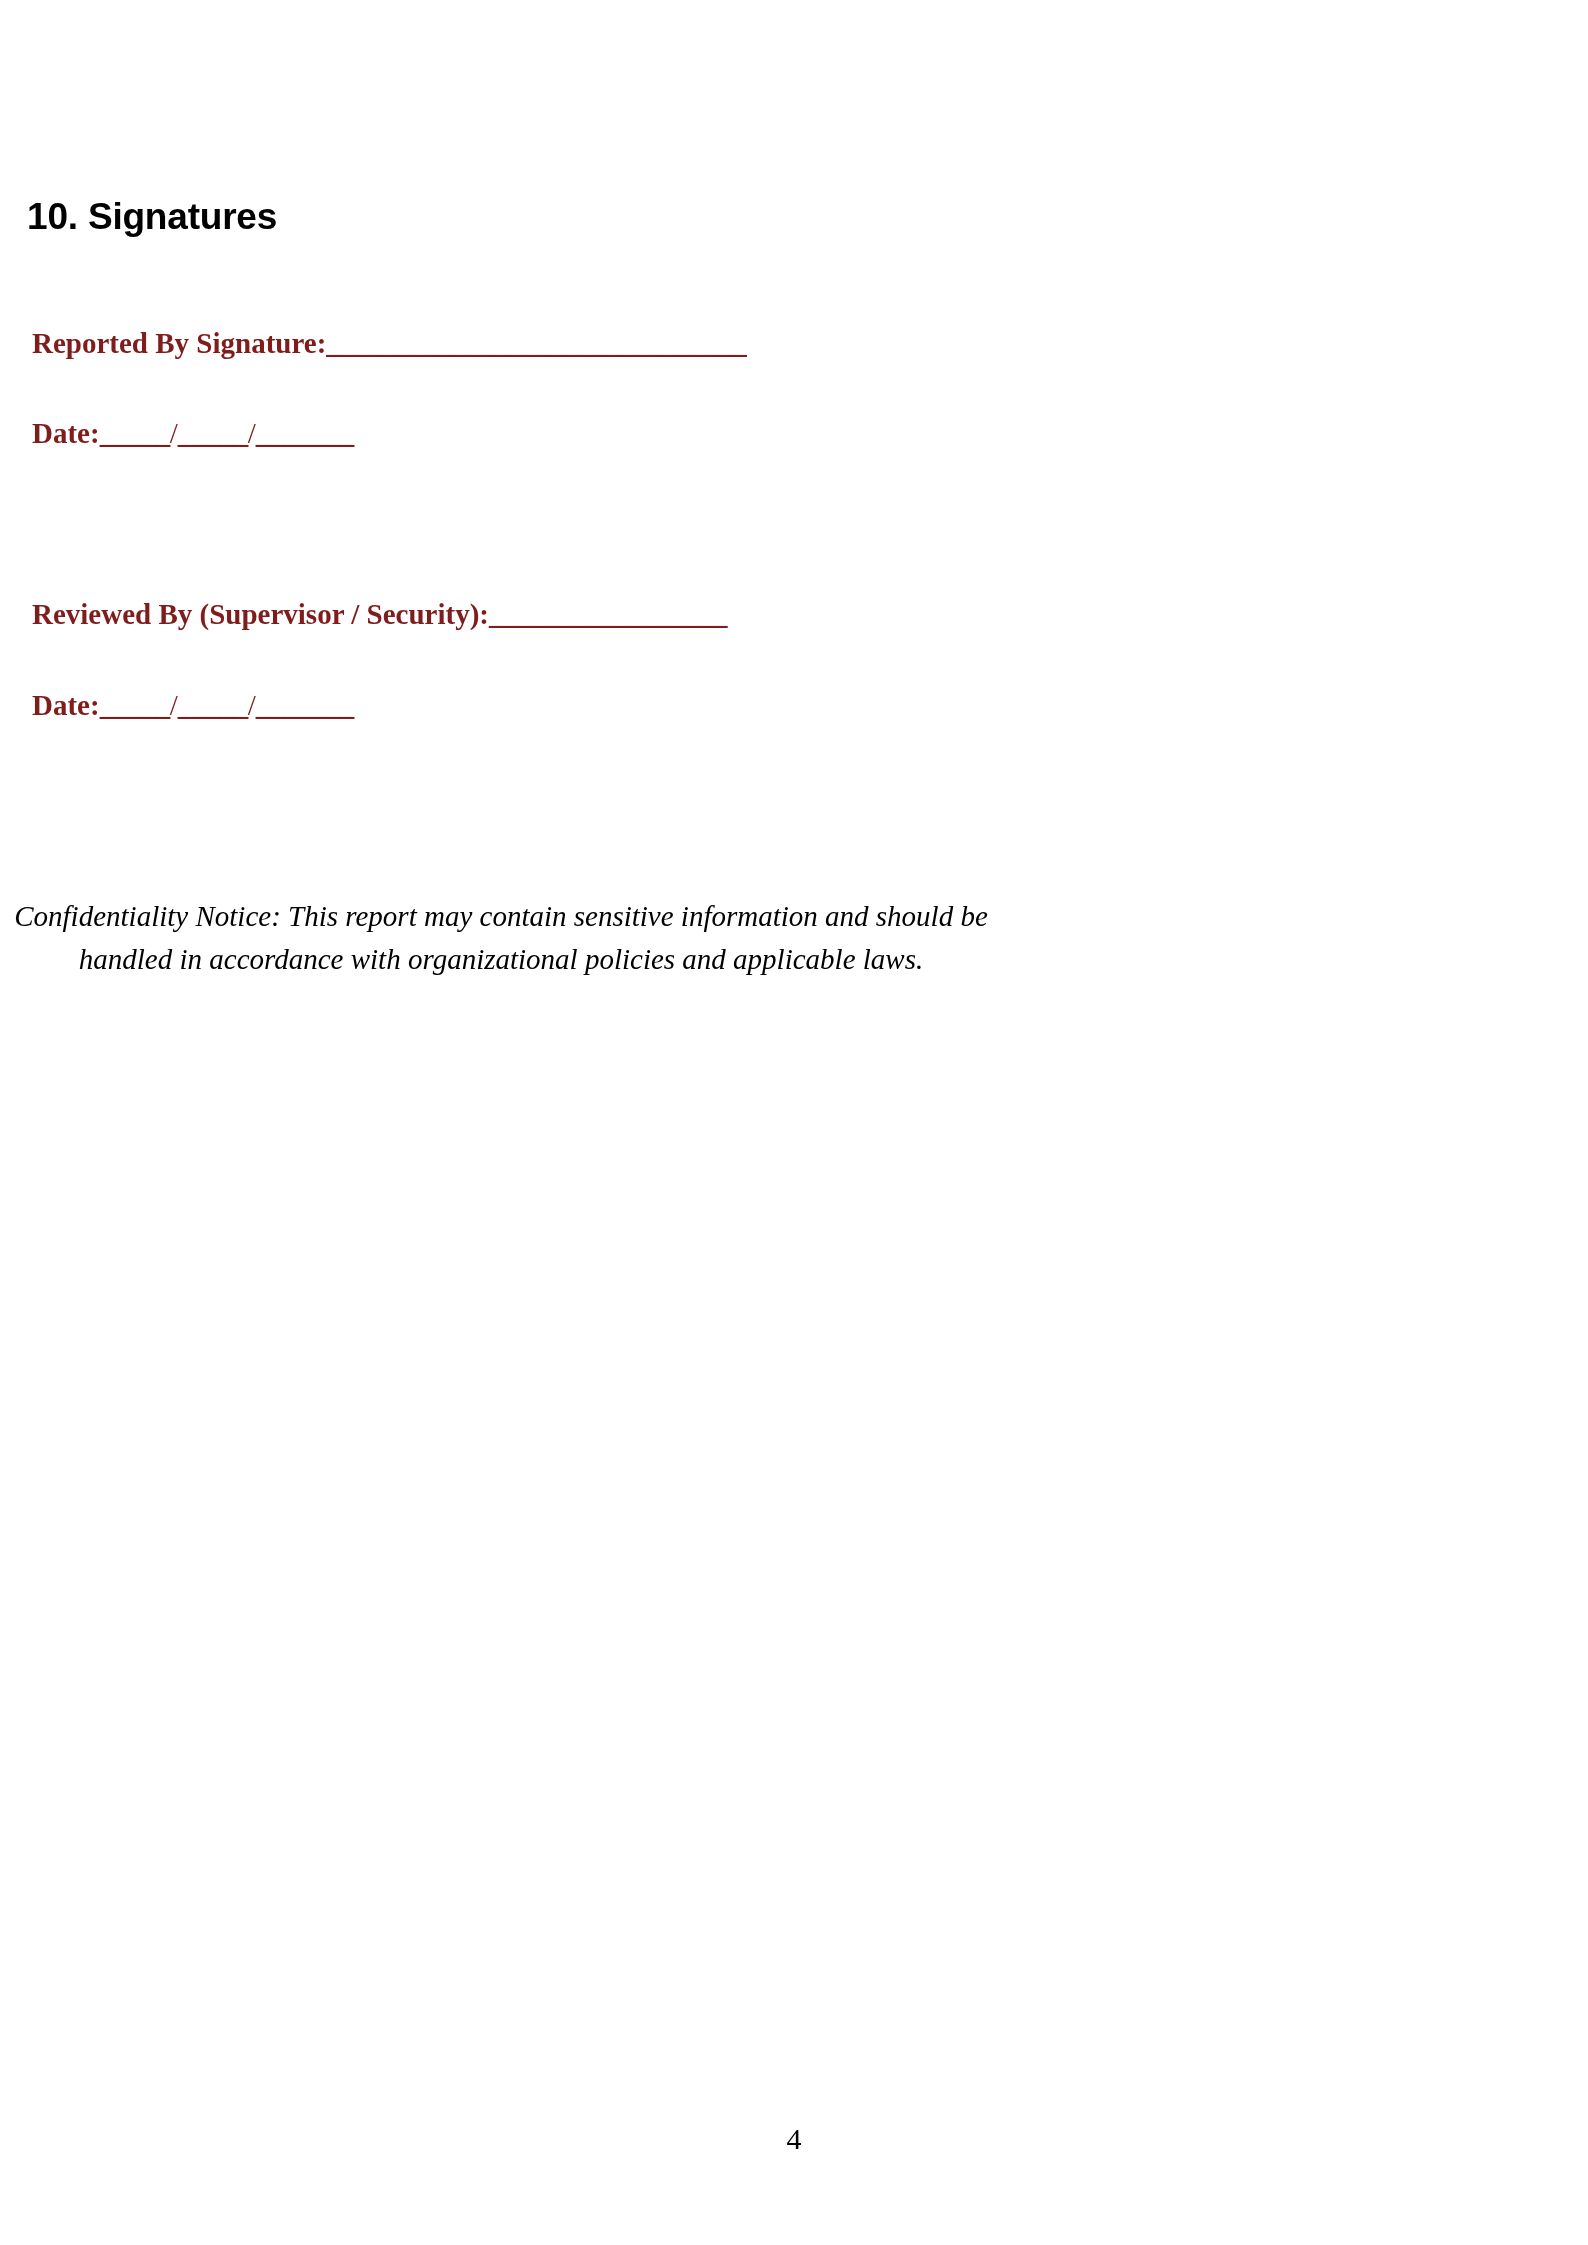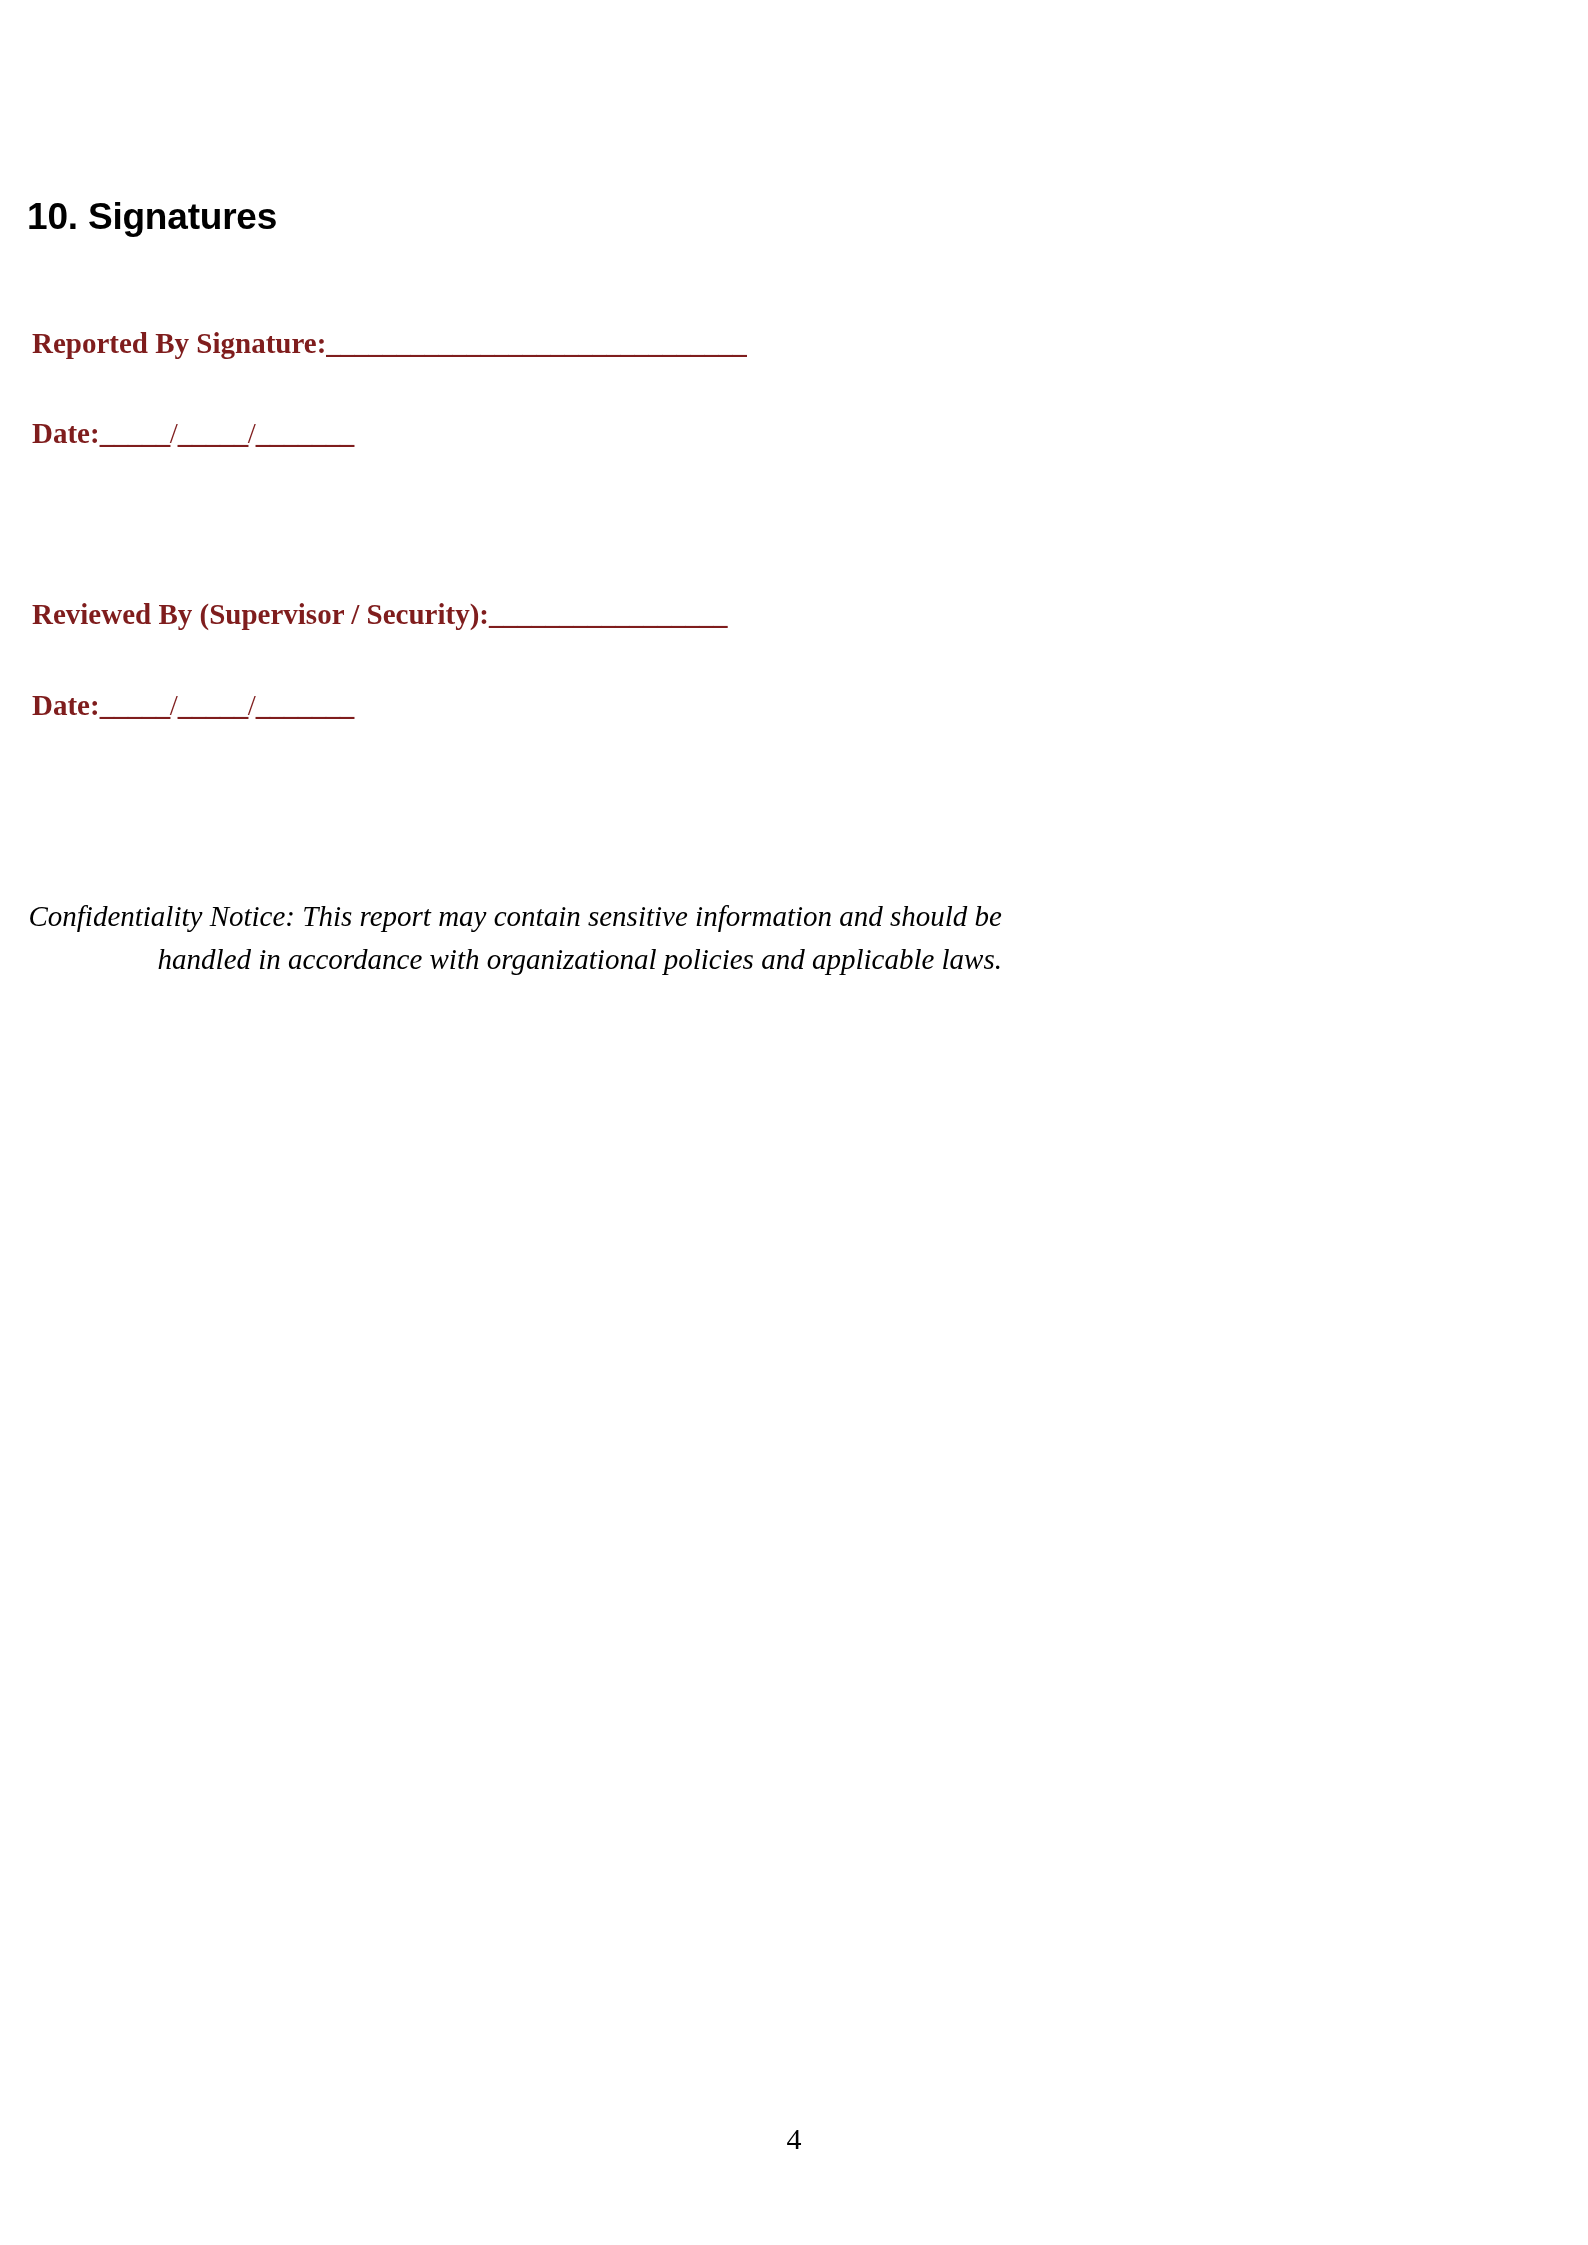--- a/index.html
+++ b/index.html
@@ -65,21 +65,21 @@
     font-family: "Liberation Serif", "DejaVu Serif", serif;
     font-style: italic;
     font-weight: normal;
     font-size: 29px;
     line-height: 43px;
     color: #000000;
     position: absolute;
     left: 0;
     top: 866px;
     width: 1002px;
-    text-align: right;
+    text-align: center;
   }
 
   
   .page-number {
     position: absolute;
     left: 0;
     right: 0;
     top: 2122px;
     text-align: center;
     font-family: "Liberation Serif", "DejaVu Serif", serif;

